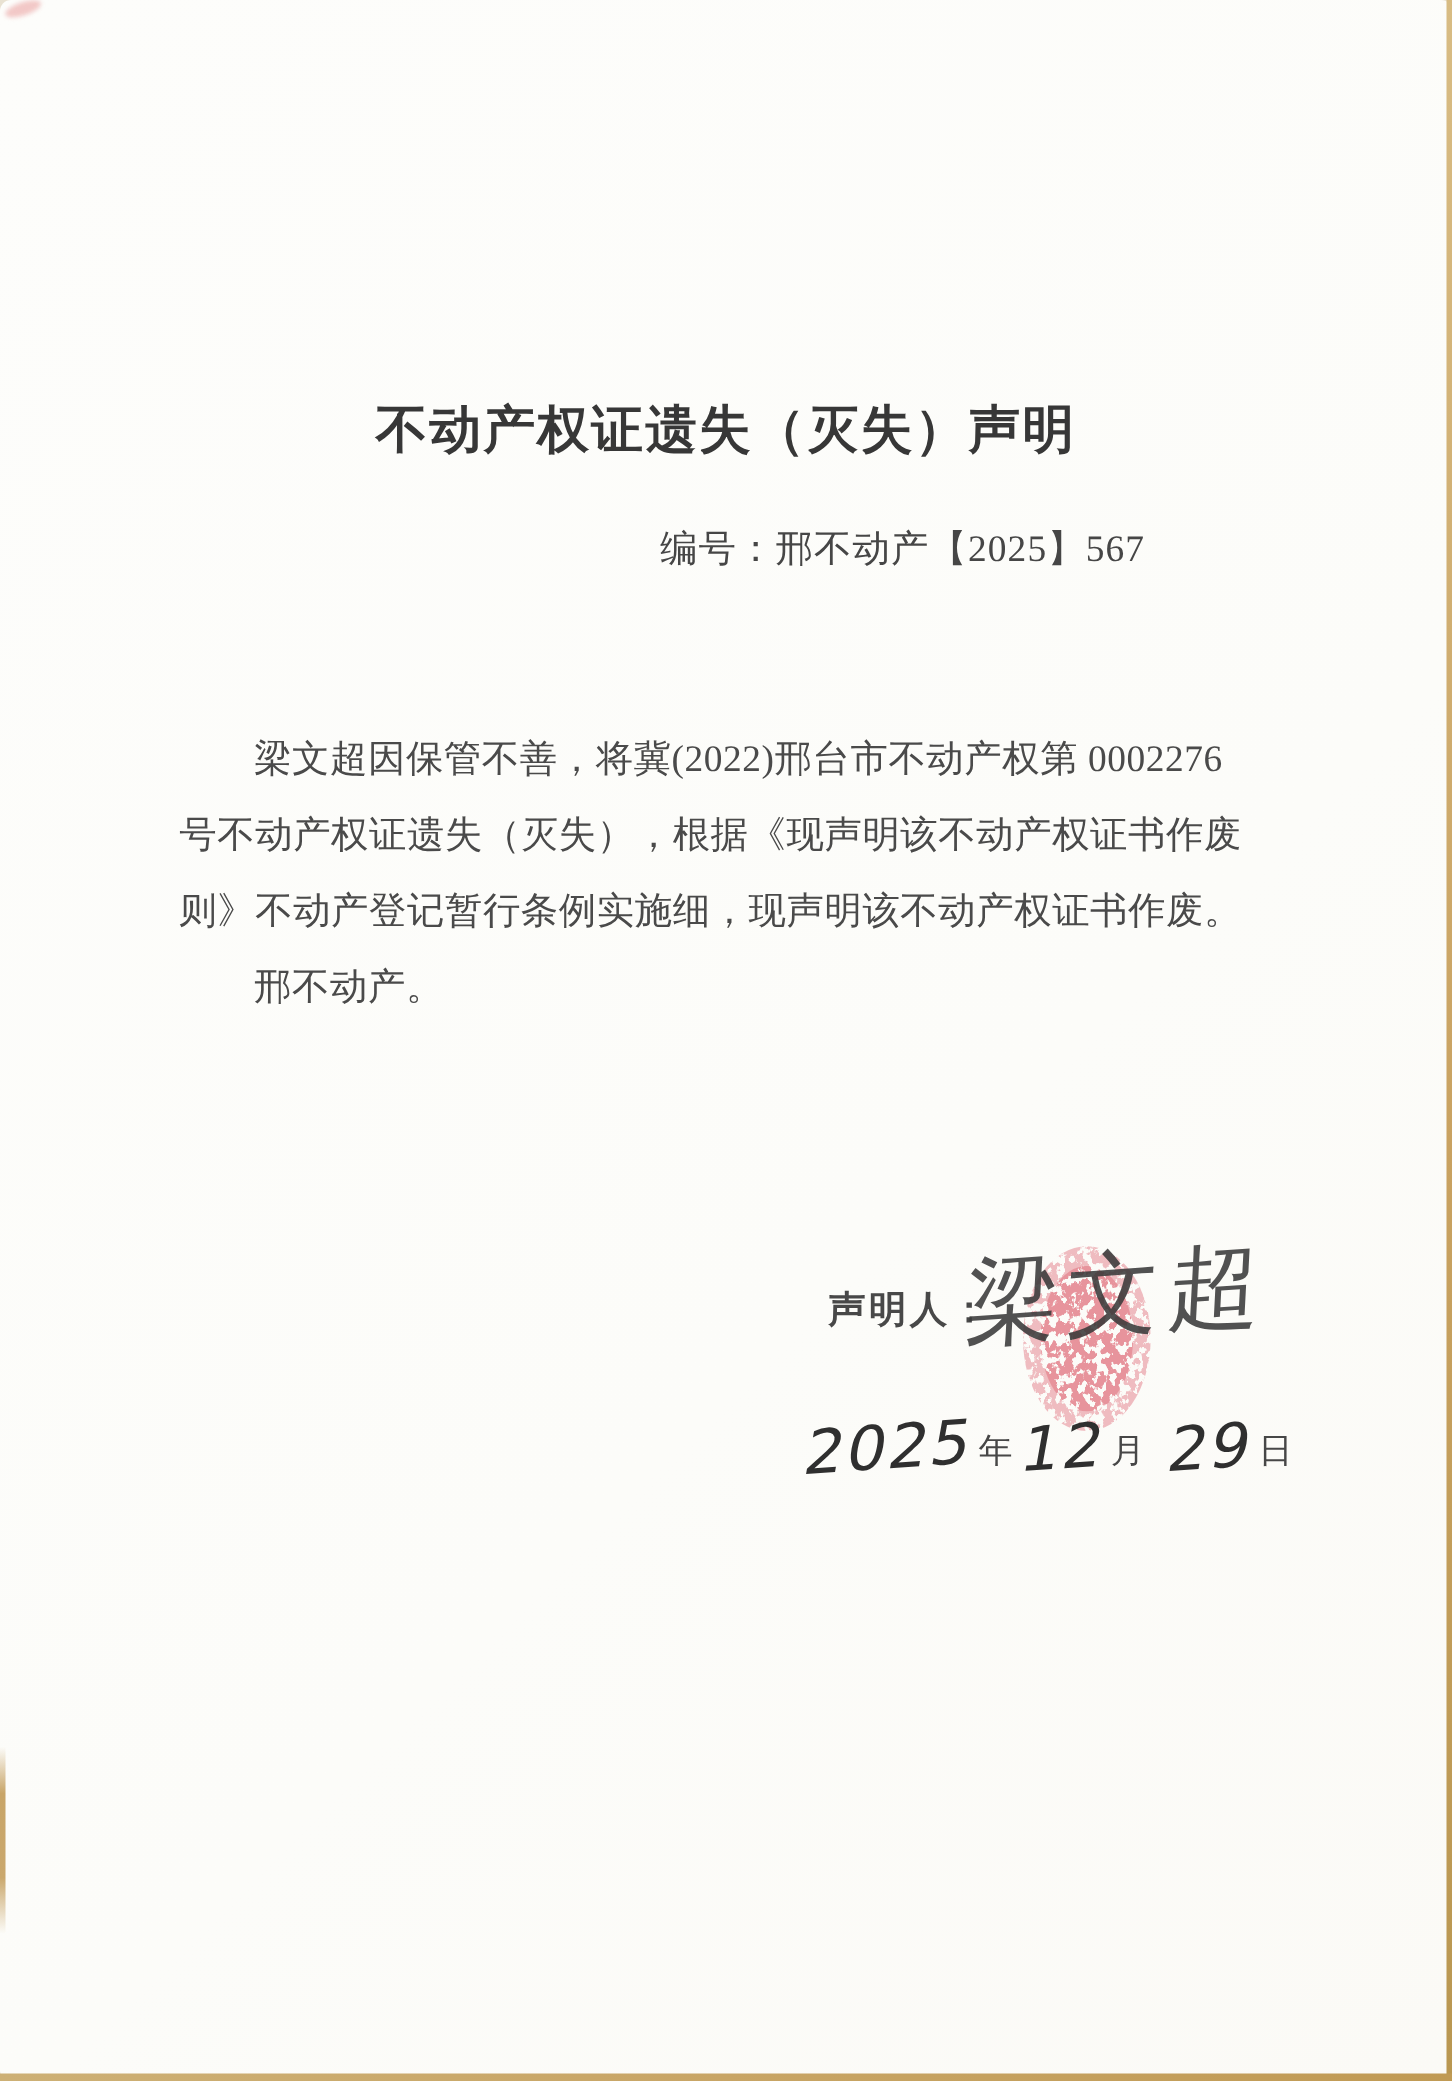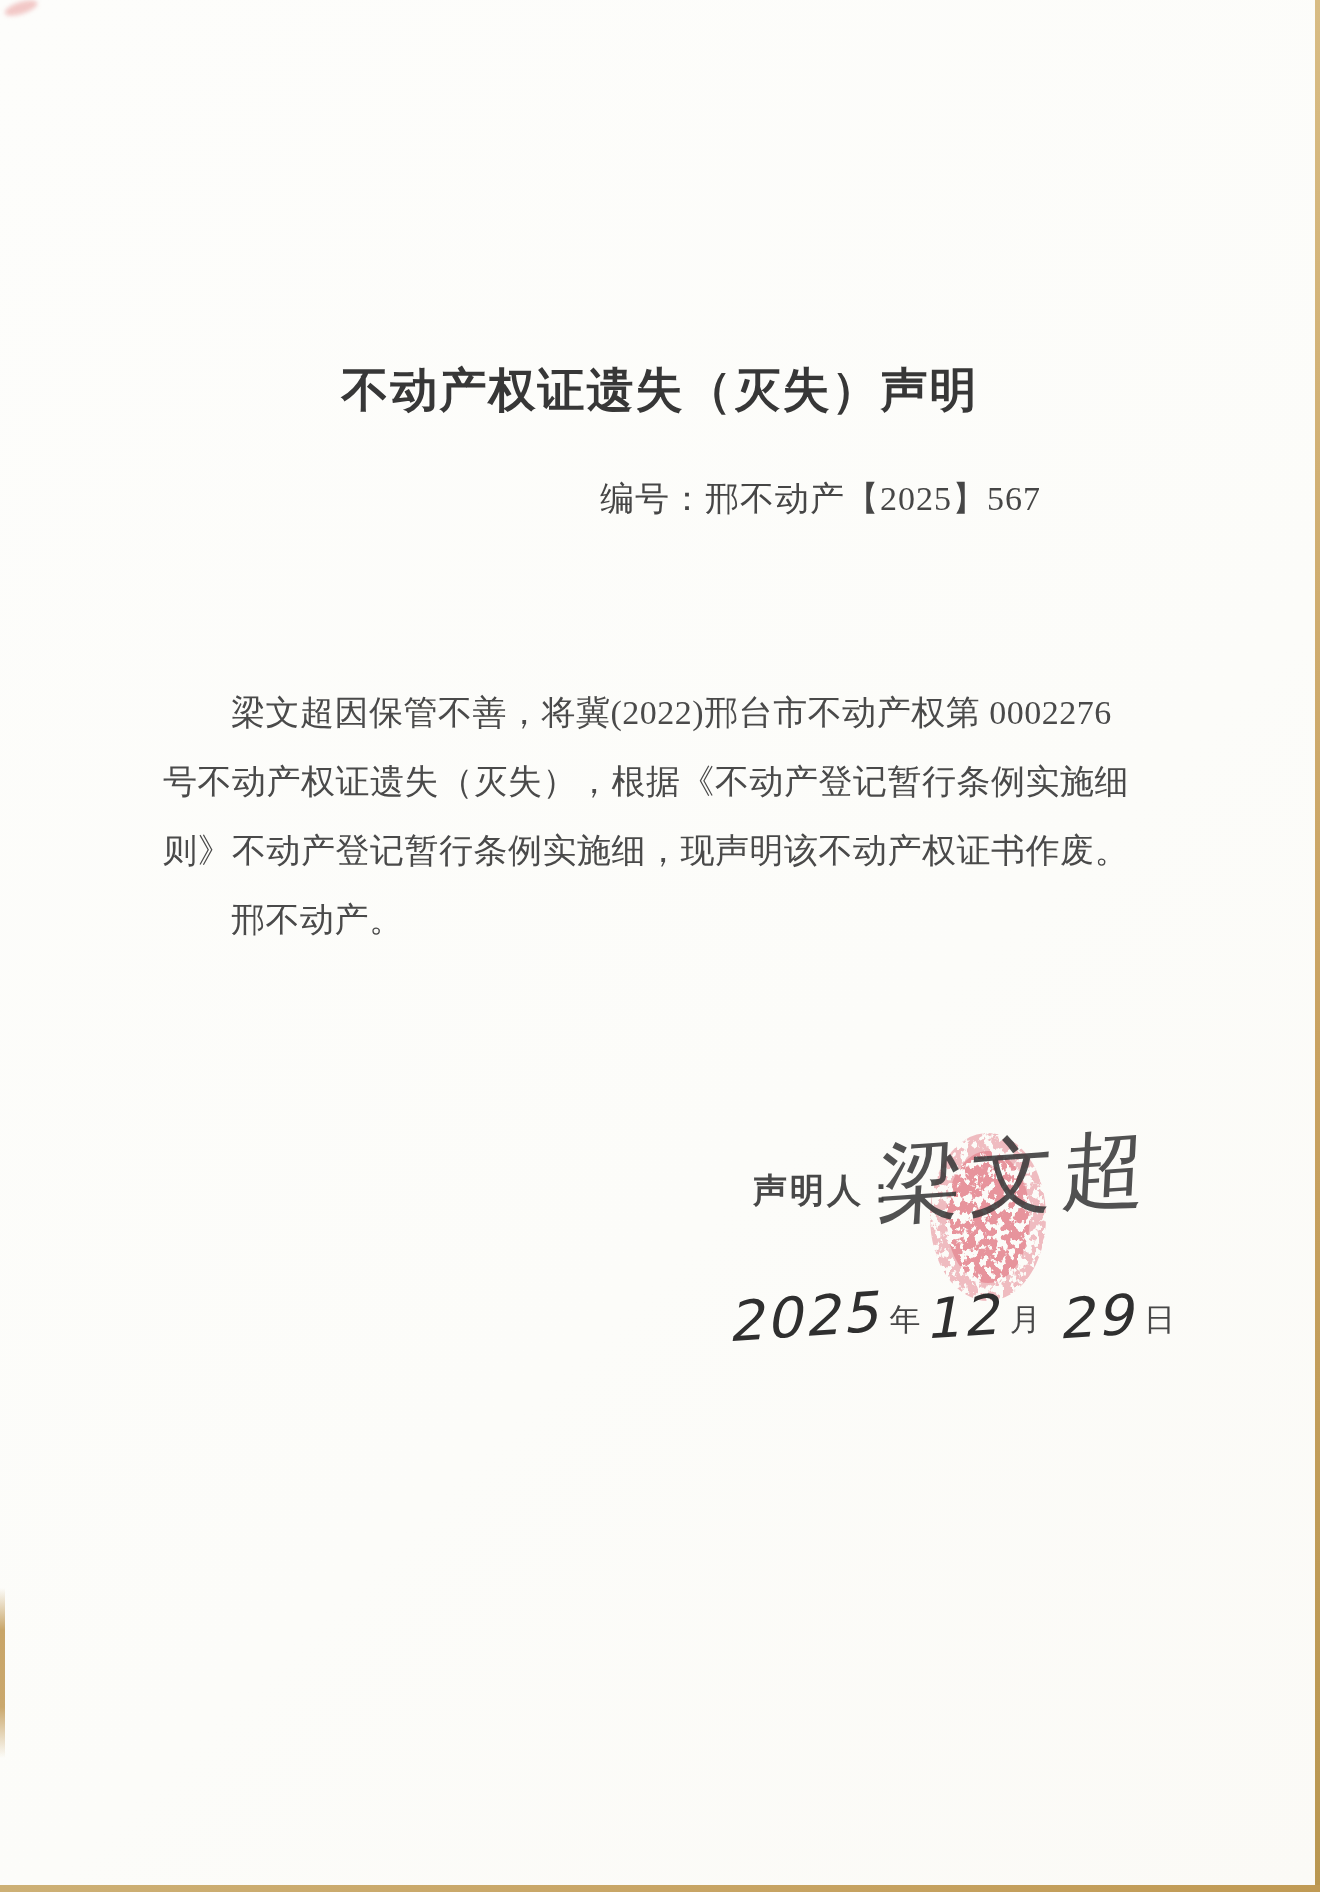--- a/index.html
+++ b/index.html
@@ -4,20 +4,21 @@
 <style>
   html,body{margin:0;padding:0;}
   body{
     width:1320px;height:1892px;position:relative;overflow:hidden;
     background:#e9e2d2;
     font-family:"Liberation Serif","DejaVu Serif",serif;
   }
   .scan{
     position:absolute;inset:0;
     background:linear-gradient(135deg,#fdfdfb 0%,#fcfcf9 60%,#fbfaf6 100%);
+    border-radius:10px;
   }
   
   .edge{position:absolute;background:#cdaa6e;}
   .edge-right{top:0;right:0;width:5px;height:100%;
     background:linear-gradient(to bottom,#d8bc84 0%,#c9a261 55%,#b99751 100%);}
   .edge-bottom{left:0;bottom:0;width:100%;height:7px;
     background:linear-gradient(to right,#cdb075 0%,#c8a565 50%,#c09a54 100%);}
   .edge-left-partial{left:0;top:1588px;width:5px;height:170px;
     background:linear-gradient(to bottom,rgba(200,165,104,0) 0%,#c8a568 25%,#caa86d 70%,rgba(200,165,104,0) 100%);}
   .corner-smudge{position:absolute;left:4px;top:2px;width:34px;height:12px;
@@ -25,21 +26,21 @@
 
   .title{
     position:absolute;left:0;top:328px;width:1320px;text-align:center;
     font-size:47px;font-weight:700;color:#373737;letter-spacing:2px;
   }
   .doc-number{
     position:absolute;left:600px;top:476px;
     font-size:34px;color:#464646;letter-spacing:1px;white-space:nowrap;
   }
   .body-text{
-    position:absolute;left:163px;top:678px;width:948px;
+    position:absolute;left:163px;top:656px;width:948px;
     font-size:34px;line-height:69px;color:#4a4a4a;letter-spacing:.5px;
   }
   .body-line{white-space:nowrap;}
   .indent{text-indent:2em;}
 
   .sig-label{
     position:absolute;left:753px;top:1168px;
     font-size:34px;color:#484848;letter-spacing:3px;font-weight:bold;
   }
   .fingerprint{
@@ -73,21 +74,21 @@
 <div class="scan">
 
   <div class="corner-smudge"></div>
 
   <h1 class="title">不动产权证遗失（灭失）声明</h1>
 
   <div class="doc-number">编号：邢不动产【2025】567</div>
 
   <div class="body-text">
     <div class="body-line indent">梁文超因保管不善，将冀(2022)邢台市不动产权第 0002276</div>
-    <div class="body-line">号不动产权证遗失（灭失），根据《不动产登记暂行条例实施细</div>
+    <div class="body-line">号不动产权证遗失（灭失），根据《现声明该不动产权证书作废</div>
     <div class="body-line">则》不动产登记暂行条例实施细，现声明该不动产权证书作废。</div>
     <div class="body-line indent">邢不动产。</div>
   </div>
 
   <div class="sig-label">声明人：</div>
 
   <svg class="fingerprint" viewBox="0 0 150 185" xmlns="http://www.w3.org/2000/svg">
     <defs>
       <filter id="speckle" x="-30%" y="-30%" width="160%" height="160%">
         <feTurbulence type="fractalNoise" baseFrequency="0.14 0.11" numOctaves="4" seed="7" result="noise"></feTurbulence>

